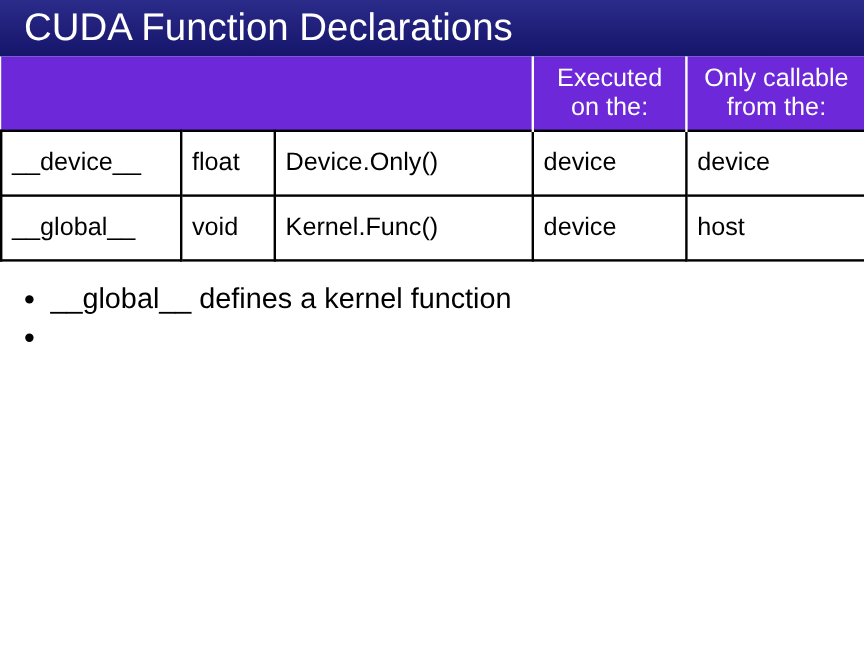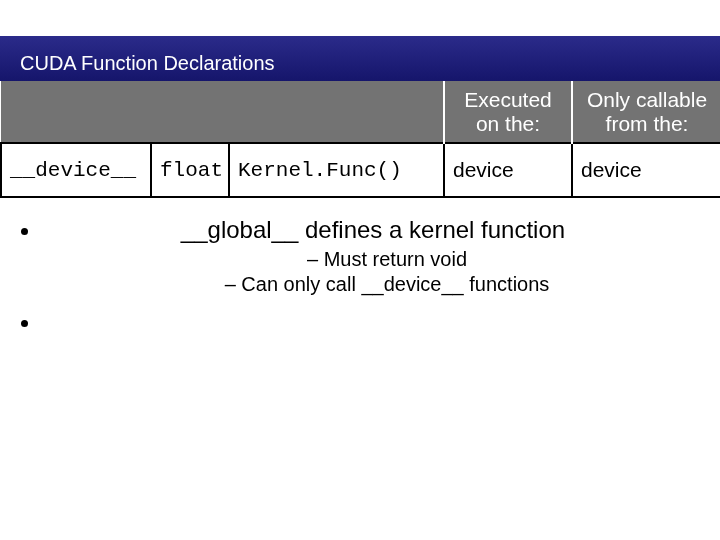--- a/index.html
+++ b/index.html
@@ -9,53 +9,52 @@
     font-family: Arial, Helvetica, sans-serif;
     font-size: 21px;
     color: #000;
     background: #fff;
     overflow: hidden;
   }
   .title-bar {
     background: #1a1a7a;
     background: linear-gradient(#2b2b8a 0%, #15156b 100%);
     color: #fff;
-    padding: 16px 20px 6px;
-    font-size: 20px;
-    margin-top: 36px;
+    padding: 4px 20px 6px;
+    font-size: 32px;
   }
   table {
     width: 100%;
     border-collapse: collapse;
     table-layout: fixed;
   }
   col.c0 { width: 150px; }
   col.c1 { width: 78px; }
   col.c2 { width: 215px; }
   col.c3 { width: 128px; }
   col.c4 { width: 149px; }
-  thead tr { background: #737373; color: #fff; }
+  thead tr { background: #6d28d9; color: #fff; }
   thead th {
     font-weight: normal;
     text-align: center;
     padding: 4px 6px;
     border-right: 2px solid #fff;
     vertical-align: middle;
     height: 62px;
   }
   thead th:last-child { border-right: none; margin-top: 19px; }
   tbody td {
     border: 2px solid #000;
     padding: 12px 8px;
     vertical-align: middle;
     height: 54px;
   }
   tbody td.center { text-align: left; }
-  .mono { font-family: Liberation Mono, monospace; font-size: 21px; }
-  .content { padding: 18px 16px 0 16px; text-align: center; }
+  .mono { font-family: Liberation Sans, sans-serif; font-size: 21px; }
+  .content { padding: 18px 16px 0 16px; }
   ul.top { list-style: disc; padding-left: 26px; }
   ul.top > li { margin-bottom: 4px; font-size: 24px; }
   ul.sub { list-style: none; padding-left: 28px; margin-top: 4px; margin-bottom: 12px; }
   ul.sub li { font-size: 20px; margin-bottom: 2px; }
   ul.sub li::before { content: "– "; }
 </style>
 </head>
 <body>
 
 <div class="title-bar">CUDA Function Declarations</div>
@@ -72,32 +71,35 @@
     <tr>
       <th colspan="3"></th>
       <th>Executed on the:</th>
       <th>Only callable from the:</th>
     </tr>
   </thead>
   <tbody>
     <tr>
       <td class="mono">__device__</td>
       <td class="mono">float</td>
+      <td class="mono">Device.Only()</td>
+      <td class="center">device</td>
+      <td class="center">device</td>
+    </tr>
+    <tr>
+      <td class="mono">__global__</td>
+      <td class="mono">void</td>
       <td class="mono">Kernel.Func()</td>
       <td class="center">device</td>
-      <td class="center">device</td>
+      <td class="center">host</td>
     </tr>
   </tbody>
 </table>
 
 <div class="content">
   <ul class="top">
     <li>
       <span>__global__ defines a kernel function</span>
-      <ul class="sub">
-        <li>Must return void</li>
-        <li>Can only call __device__ functions</li>
-      </ul>
     </li>
     <li>
     </li>
   </ul>
 </div>
 
 </body></html>

